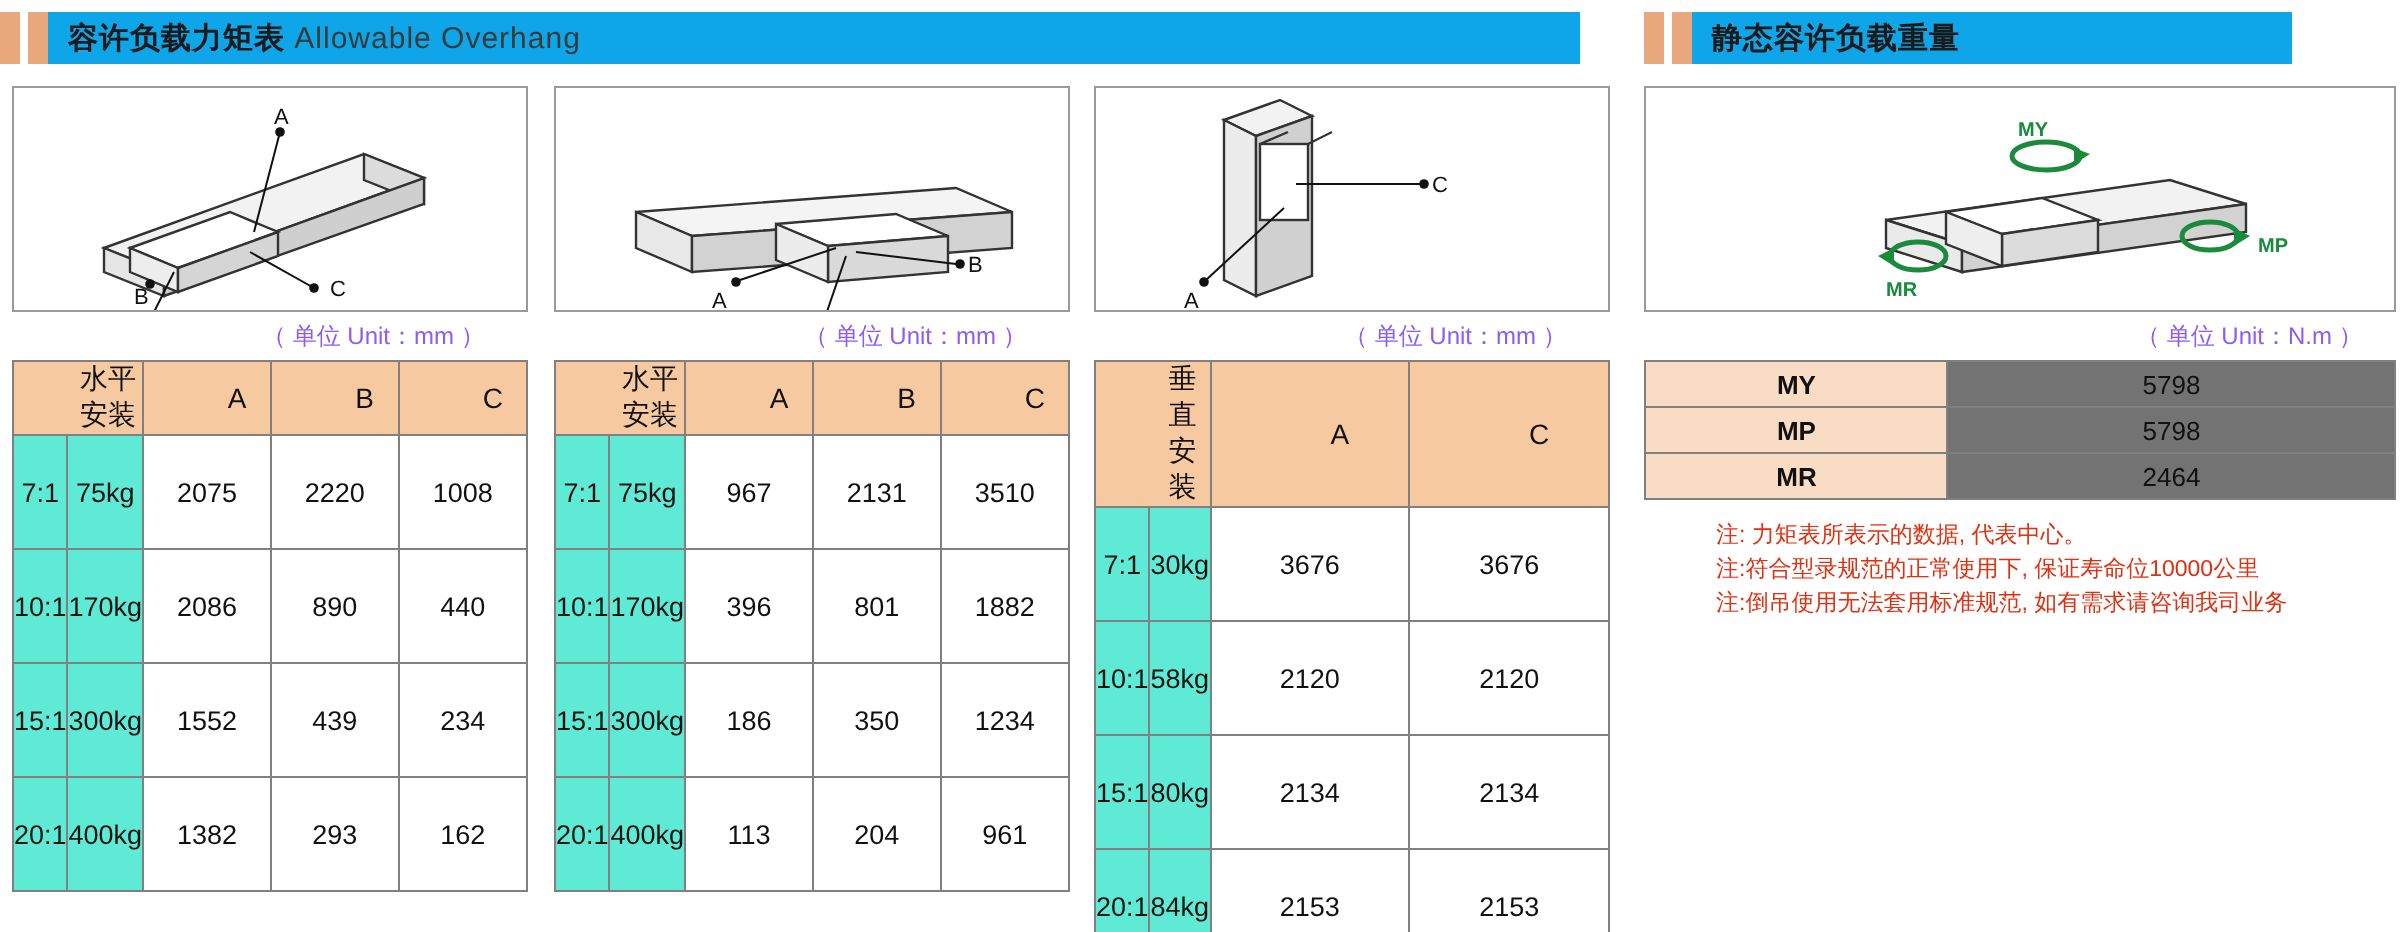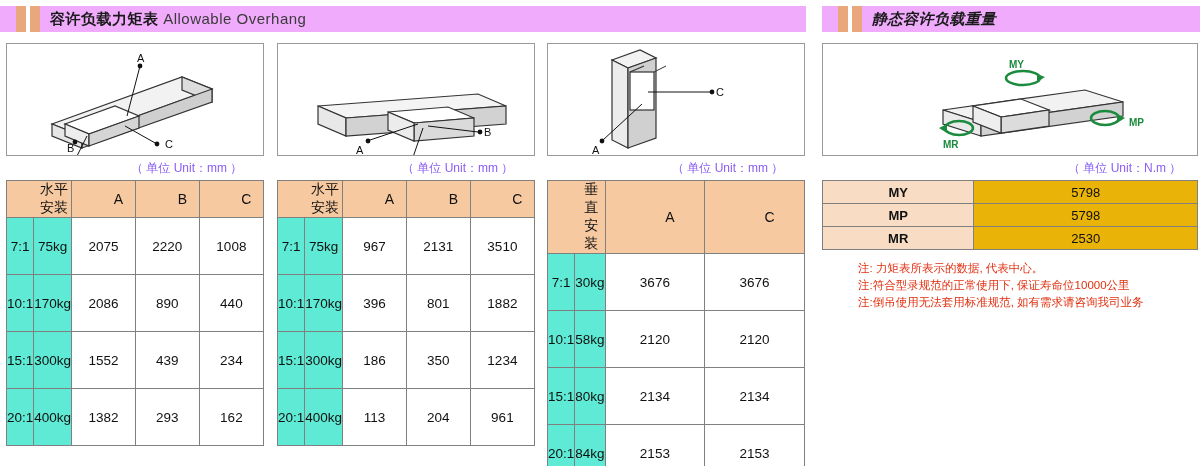--- a/index.html
+++ b/index.html
@@ -11,39 +11,38 @@
     position:relative;
     overflow:hidden;
   }
   .page{position:relative;width:1200px;height:466px;}
 
   
   .hdr{
     position:absolute;
     display:flex;align-items:center;
     height:26px;
-    background:#f0abfc;
-    padding-left:16px;
+    background:#0ea5e9;
   }
   .hdr .bar{
     width:10px;height:26px;background:#e8a87c;
     margin-right:0;
     flex:0 0 10px;
   }
   .hdr .bar2{
     width:4px;height:26px;background:#ffffff;flex:0 0 4px;
   }
   .hdr .txt{
     font-size:15px;font-weight:bold;color:#1a1a1a;
     padding-left:10px;letter-spacing:0.5px;white-space:nowrap;
   }
   .hdr .txt .en{font-weight:normal;color:#3a3a3a;font-size:15px;}
 
   #hdr-left{left:0px;top:6px;width:790px;}
-  #hdr-right{left:822px;top:6px;width:378px;font-style:italic;}
+  #hdr-right{left:822px;top:6px;width:324px;}
 
   
   .diagram{
     position:absolute;
     border:1px solid #9a9a9a;
     background:#fff;
     box-sizing:border-box;
   }
   .unit{
     position:absolute;
@@ -86,21 +85,21 @@
     font-size:13px;
   }
   table.rt td{
     border:1px solid #808080;
     text-align:center;
     height:22px;
     padding:0 4px;
     color:#111;
   }
   table.rt td.lbl{background:#f8ddc4;font-weight:bold;width:150px;}
-  table.rt td.val{background:#eab308;width:226px;}
+  table.rt td.val{background:#737373;width:226px;}
 
   .notes{
     position:absolute;
     font-size:11.5px;
     color:#e03010;
     line-height:17px;
     white-space:nowrap;
   }
 
   svg{display:block;}
@@ -345,21 +344,21 @@
       <tr>
         <td class="lbl">MY</td>
         <td class="val">5798</td>
       </tr>
       <tr>
         <td class="lbl">MP</td>
         <td class="val">5798</td>
       </tr>
       <tr>
         <td class="lbl">MR</td>
-        <td class="val">2530</td>
+        <td class="val">2464</td>
       </tr>
     </tbody>
   </table>
 
   <div class="notes" style="left:858px;top:260px;">
     <div>注: 力矩表所表示的数据, 代表中心。</div>
     <div>注:符合型录规范的正常使用下, 保证寿命位10000公里</div>
     <div>注:倒吊使用无法套用标准规范, 如有需求请咨询我司业务</div>
   </div>
 

